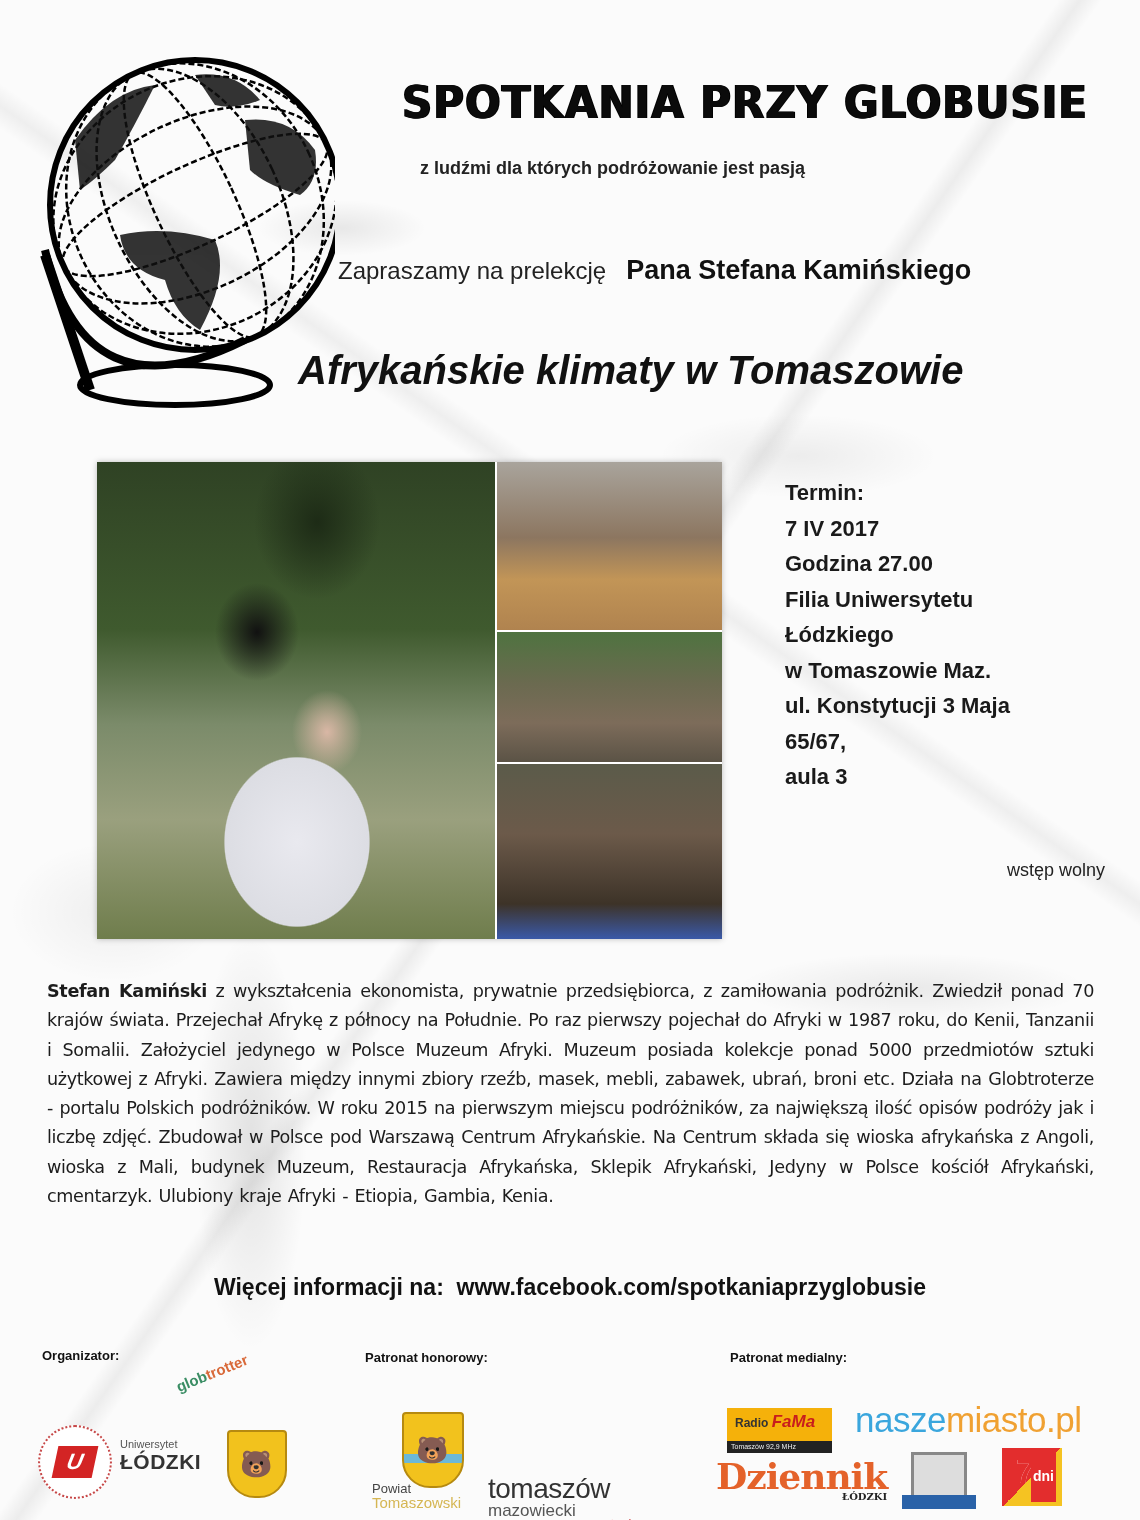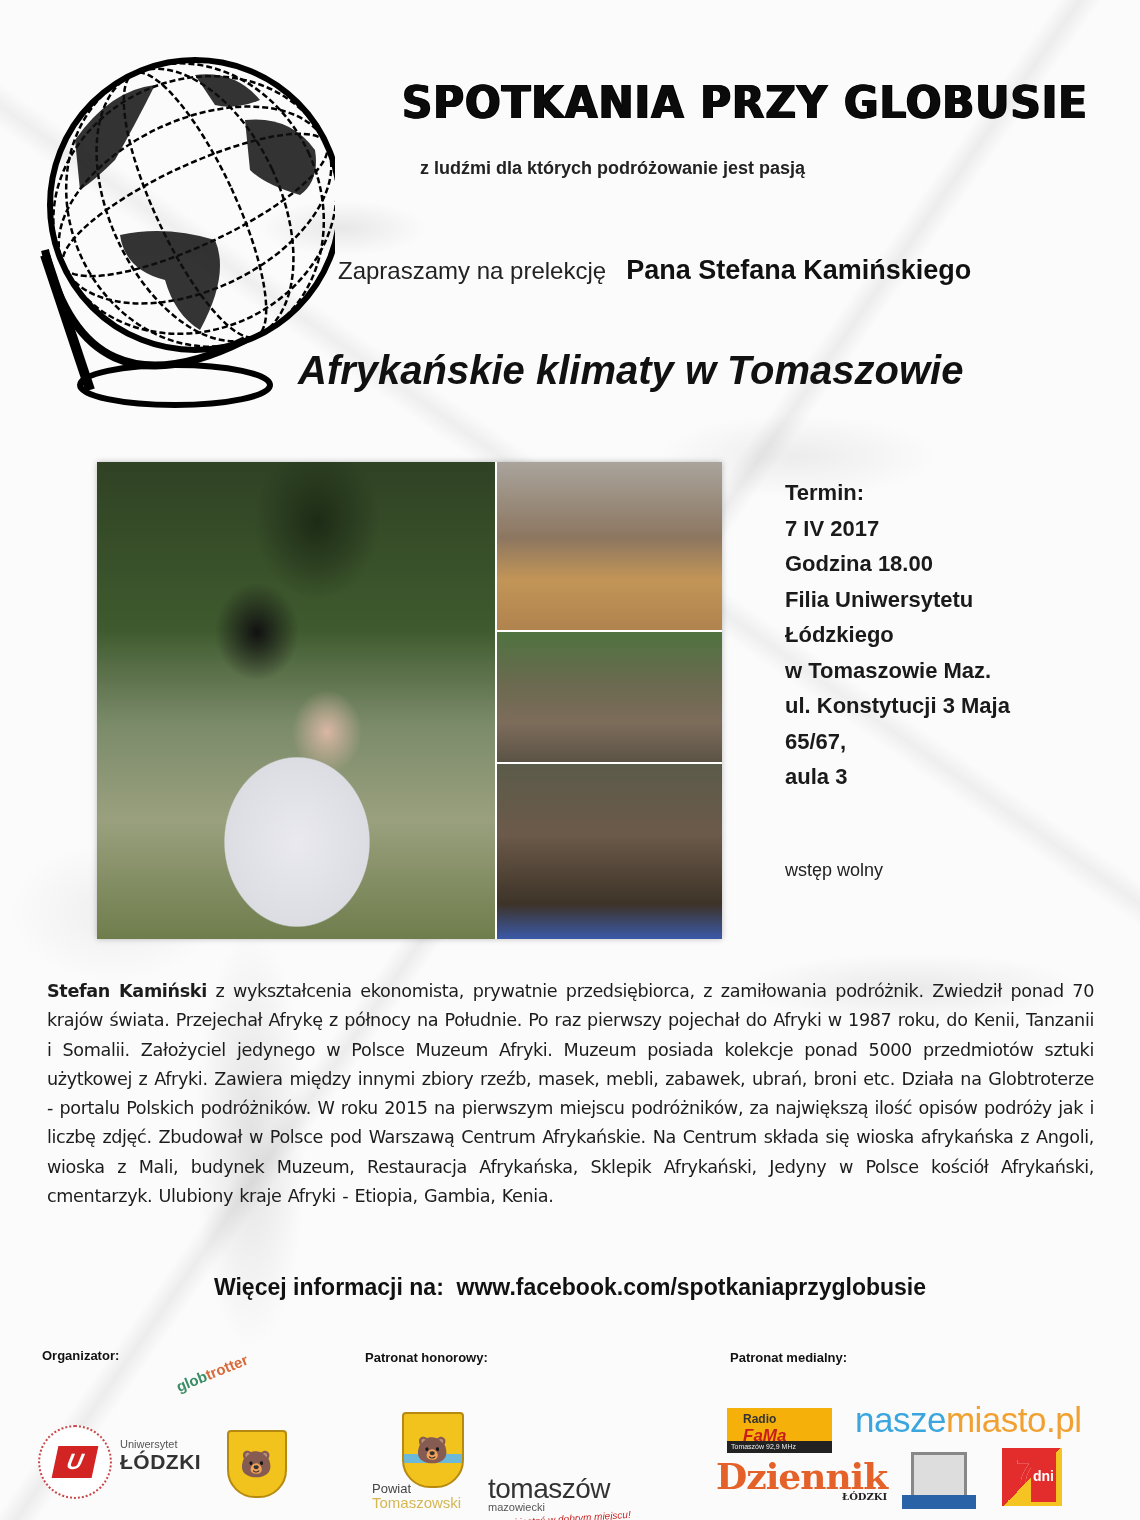--- a/index.html
+++ b/index.html
@@ -53,21 +53,21 @@
       linear-gradient(180deg, #2f4224 0%, #3f5a2e 35%, #7b8b6a 55%, #9aa07e 75%, #6f7d4c 100%);
   }
   .photo-side { position: absolute; left: 400px; width: 225px; }
   .photo-side.p1 { top: 0; height: 168px; background: linear-gradient(180deg, #a9a49c 0%, #8c7660 45%, #c29557 70%, #b0834f 100%); }
   .photo-side.p2 { top: 170px; height: 130px; background: linear-gradient(180deg, #4f7340 0%, #6b6a50 40%, #7d6c5a 70%, #5b5346 100%); }
   .photo-side.p3 { top: 302px; height: 175px; background: linear-gradient(180deg, #5b5b4a 0%, #6c5a4a 40%, #3d3328 80%, #3a59a8 100%); }
   .event-info {
     left: 785px; top: 475px; width: 320px; text-align: left;
     font-weight: bold; font-size: 22px; line-height: 35.5px; color: #1a1a1a;
   }
-  .free-entry { left: 785px; top: 860px; width: 320px; text-align: left; font-size: 18px; color: #222; }
+  .free-entry { left: 785px; top: 860px; width: 320px; text-align: right; font-size: 18px; color: #222; }
   .bio {
     left: 47px; top: 977px; width: 1047px;
     font-size: 17.6px; line-height: 29.3px; text-align: justify; color: #1c1c1c;
     font-family: "DejaVu Sans", sans-serif; letter-spacing: -0.35px; word-spacing: 1px;
   }
   .bio b { font-weight: bold; }
   .more-info { left: 160px; top: 1274px; width: 820px; text-align: center; font-weight: bold; font-size: 23px; color: #111; white-space: nowrap; }
   .footer-label { font-weight: bold; font-size: 13px; color: #111; }
   .lbl-org { left: 42px; top: 1348px; }
   .lbl-hon { left: 365px; top: 1350px; }
@@ -93,24 +93,24 @@
     font-size: 26px;
   }
   .coat-tomaszow { left: 227px; top: 1430px; }
   .coat-powiat { left: 402px; top: 1412px; width: 58px; height: 72px;
     background: linear-gradient(180deg, #f2c21d 0 55%, #6cb8d8 55% 68%, #f2c21d 68% 100%); }
   .powiat-label { left: 372px; top: 1482px; font-size: 13px; line-height: 14px; text-align: left; }
   .powiat-label .l1 { color: #444; }
   .powiat-label .l2 { color: #d5b653; font-size: 15px; }
   .tomaszow-logo { left: 488px; top: 1425px; }
   .tomaszow-logo .name { font-size: 28px; color: #333; letter-spacing: -0.5px; margin-top: 48px; }
-  .tomaszow-logo .sub { font-size: 11px; color: #555; margin-top: -4px; }
+  .tomaszow-logo .sub { font-size: 17px; color: #555; margin-top: -4px; }
   .tomaszow-logo .tag { font-size: 10px; color: #c22; font-style: italic; transform: rotate(-4deg); margin-left: 20px; }
   .radio-fama { left: 727px; top: 1408px; width: 105px; height: 45px; background: #f5b10a; }
-  .radio-fama .top { font-size: 12px; font-weight: bold; color: #333; padding: 4px 16px 0; }
+  .radio-fama .top { font-size: 12px; font-weight: bold; color: #333; padding: 4px 8px 0; }
   .radio-fama .top span { color: #c81d1d; font-size: 17px; font-style: italic; }
   .radio-fama .bot { position: absolute; left: 0; bottom: 0; width: 100%; height: 12px; background: #222; color: #eee; font-size: 7px; line-height: 12px; padding-left: 4px; box-sizing: border-box; }
   .naszemiasto { left: 855px; top: 1400px; font-size: 35px; letter-spacing: -0.5px; }
   .naszemiasto .a { color: #3aa6dd; }
   .naszemiasto .b { color: #f0a132; }
   .dziennik { left: 716px; top: 1455px; font-family: "DejaVu Serif", serif; font-weight: bold; font-size: 36px; color: #e4622a; letter-spacing: -1px; }
   .dziennik .sub { display: block; text-align: right; font-size: 10px; color: #222; margin-top: -6px; letter-spacing: 0; }
   .bib-logo { left: 902px; top: 1452px; width: 74px; height: 56px; }
   .bib-logo .ico { width: 50px; height: 40px; margin: 0 auto; border: 3px solid #888; border-bottom: none; background: #ddd; }
   .bib-logo .bar { width: 74px; height: 14px; background: #2a62a8; }
@@ -158,21 +158,21 @@
 <div class="abs photo-frame">
   <div class="photo-main"></div>
   <div class="photo-side p1"></div>
   <div class="photo-side p2"></div>
   <div class="photo-side p3"></div>
 </div>
 
 <div class="abs event-info">
   <div>Termin:</div>
   <div>7  IV 2017</div>
-  <div>Godzina 18.00</div>
+  <div>Godzina 27.00</div>
   <div>Filia Uniwersytetu</div>
   <div>Łódzkiego</div>
   <div>w Tomaszowie Maz.</div>
   <div>ul. Konstytucji 3 Maja</div>
   <div>65/67,</div>
   <div>aula 3</div>
 </div>
 <div class="abs free-entry">wstęp wolny</div>
 
 <div class="abs bio"><b>Stefan Kamiński</b><span> z wykształcenia ekonomista, prywatnie przedsiębiorca, z zamiłowania podróżnik. Zwiedził ponad 70 krajów świata. Przejechał Afrykę z północy na Południe. Po raz pierwszy pojechał do Afryki w 1987 roku, do Kenii, Tanzanii i Somalii. Założyciel jedynego w Polsce Muzeum Afryki. Muzeum posiada kolekcje ponad 5000 przedmiotów sztuki użytkowej z Afryki. Zawiera między innymi zbiory rzeźb, masek, mebli, zabawek, ubrań, broni etc. Działa na Globtroterze - portalu Polskich podróżników. W roku 2015 na pierwszym miejscu podróżników, za największą ilość opisów podróży jak i liczbę zdjęć. Zbudował w Polsce pod Warszawą Centrum Afrykańskie. Na Centrum składa się wioska afrykańska z Angoli, wioska z Mali, budynek Muzeum, Restauracja Afrykańska, Sklepik Afrykański, Jedyny w Polsce kościół Afrykański, cmentarzyk. Ulubiony kraje Afryki - Etiopia, Gambia, Kenia.</span></div>

